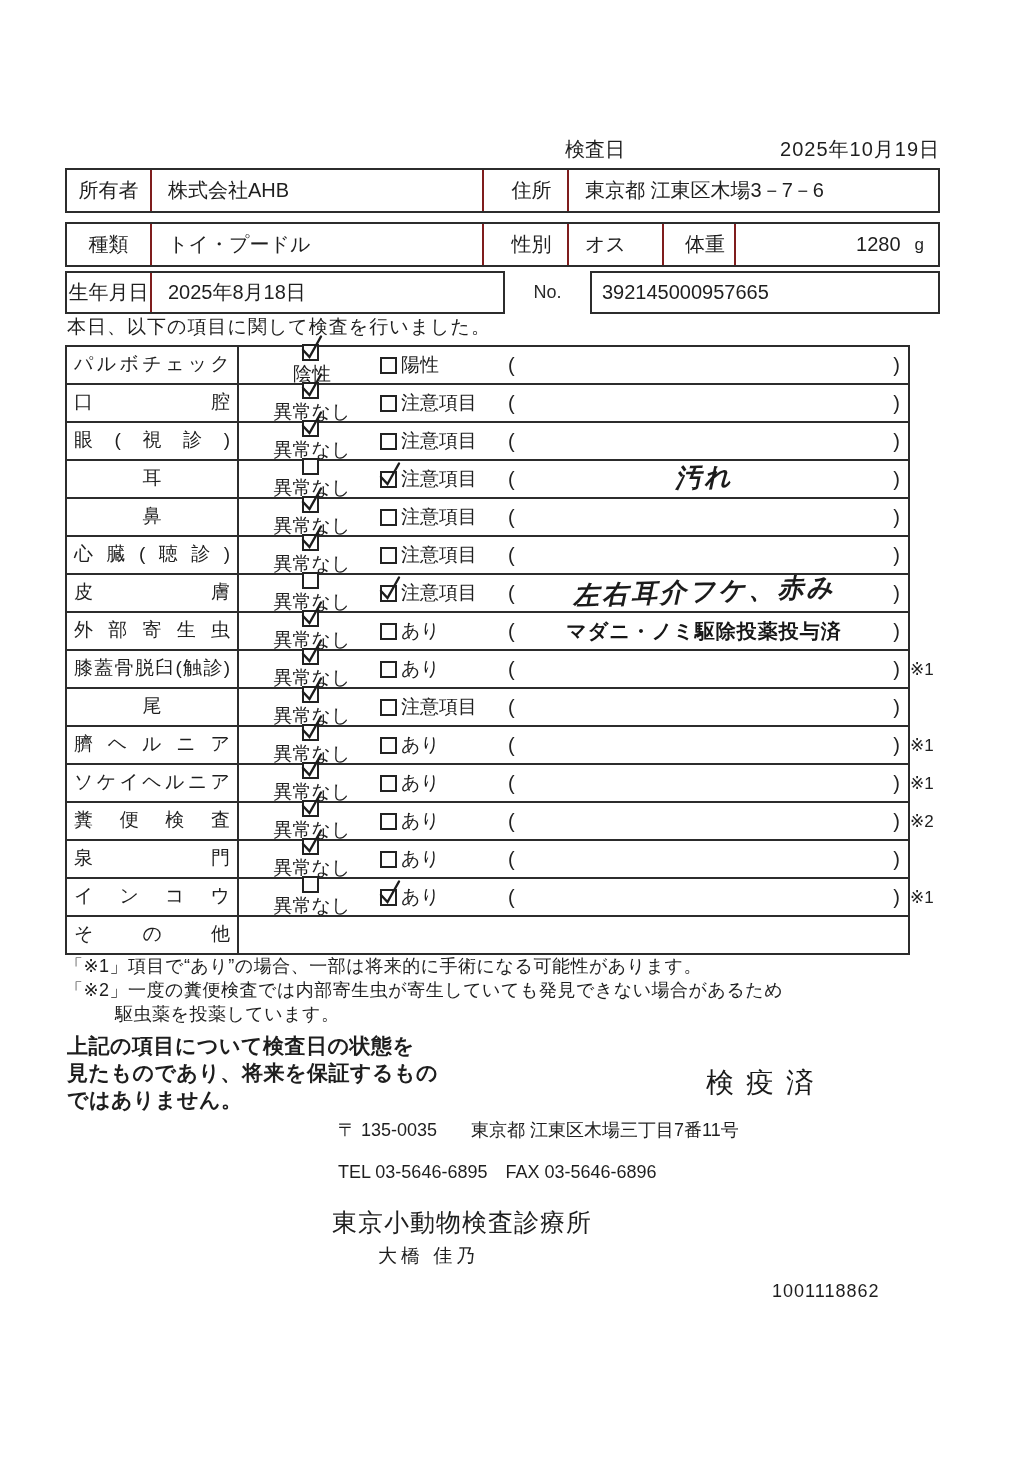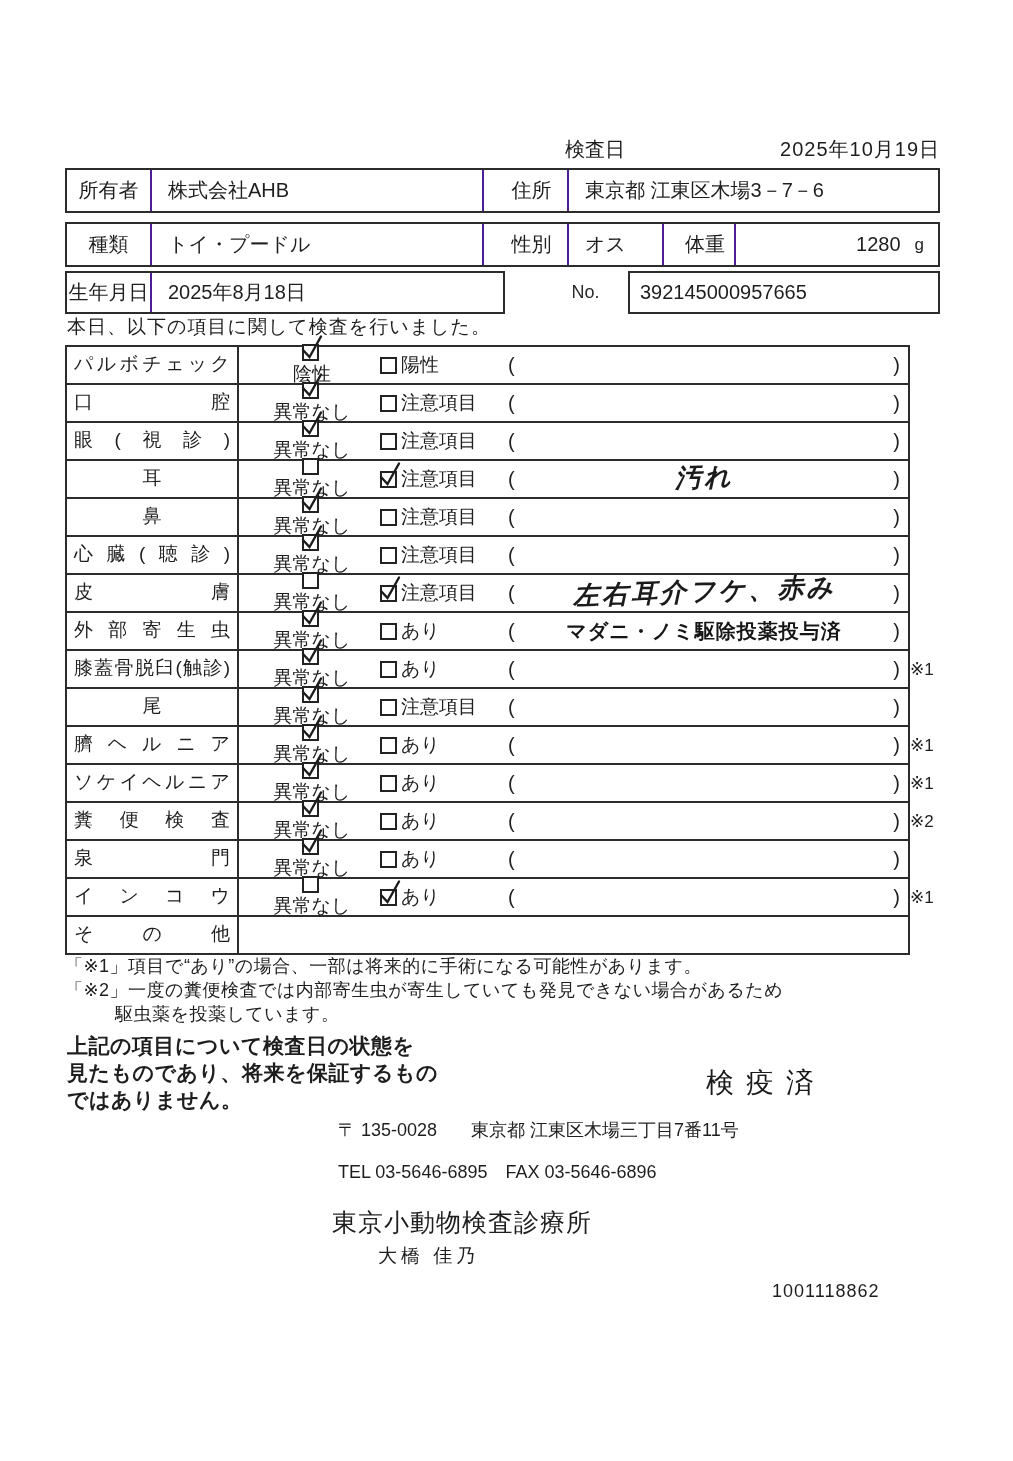--- a/index.html
+++ b/index.html
@@ -21,38 +21,38 @@
   .date-row .lbl { margin-left:500px; }
   .date-row .val { margin-left:auto; letter-spacing:1px; }
 
   .hdr-table { position:absolute; left:65px; box-sizing:border-box; display:flex; }
   .bordered { border:2px solid #2c2c2c; }
   .cell {
     box-sizing:border-box; display:flex; align-items:center;
     font-size:20px; padding:0 10px; overflow:hidden; white-space:nowrap;
   }
   .cell.lab { justify-content:center; padding:0 4px; }
-  .cell + .cell { border-left:2px solid #4c1d95;padding-left:16px; }
+  .cell + .cell { border-left:2px solid #7f1d1d;padding-left:16px; }
 
   .t-owner { top:168px; width:875px; height:45px; }
   .t-animal1 { top:222px; width:875px; height:45px; }
   .t-animal2 { top:271px; width:875px; height:43px; border:none; }
   .t-animal2 .sub { display:flex; box-sizing:border-box; height:100%; }
 
   .w-lab { width:83px; flex:none; }
   .w-val1 { width:332px; flex:none; }
   .w-lab2 { width:85px; flex:none; }
   .w-sex { width:95px; flex:none; }
   .w-wlab { width:72px; flex:none; }
   .grow { flex:1; }
   .weight-cell { justify-content:flex-end; padding-right:14px; }
   .weight-cell .unit { font-size:17px; margin-left:14px; }
   .no-label-cell {
     width:85px; flex:none; display:flex; align-items:center; justify-content:center;
-    font-size:18px; color:#2a2a2a;margin-left:38px;
+    font-size:18px; color:#2a2a2a;
   }
 
   .intro { position:absolute; top:314px; left:67px; font-size:19px; letter-spacing:1px; }
 
   
   .checklist {
     position:absolute; top:345px; left:65px; width:845px;
     border:2px solid #2c2c2c; box-sizing:border-box;
   }
   .check-row {
@@ -473,21 +473,21 @@
 
   <div class="disclaimer">
     <div>上記の項目について検査日の状態を</div>
     <div>見たものであり、将来を保証するもの</div>
     <div>ではありません。</div>
   </div>
 
   <div class="stamp">検疫済</div>
 
   <div class="postal-row">
-    <span>〒 135-0028</span><span class="gap"></span><span>東京都 江東区木場三丁目7番11号</span>
+    <span>〒 135-0035</span><span class="gap"></span><span>東京都 江東区木場三丁目7番11号</span>
   </div>
 
   <div class="tel-row">
     <span>TEL 03-5646-6895</span><span class="gap"></span><span>FAX 03-5646-6896</span>
   </div>
 
   <div class="clinic-name">東京小動物検査診療所</div>
   <div class="vet-name">大橋 佳乃</div>
   <div class="serial">1001118862</div>
 

